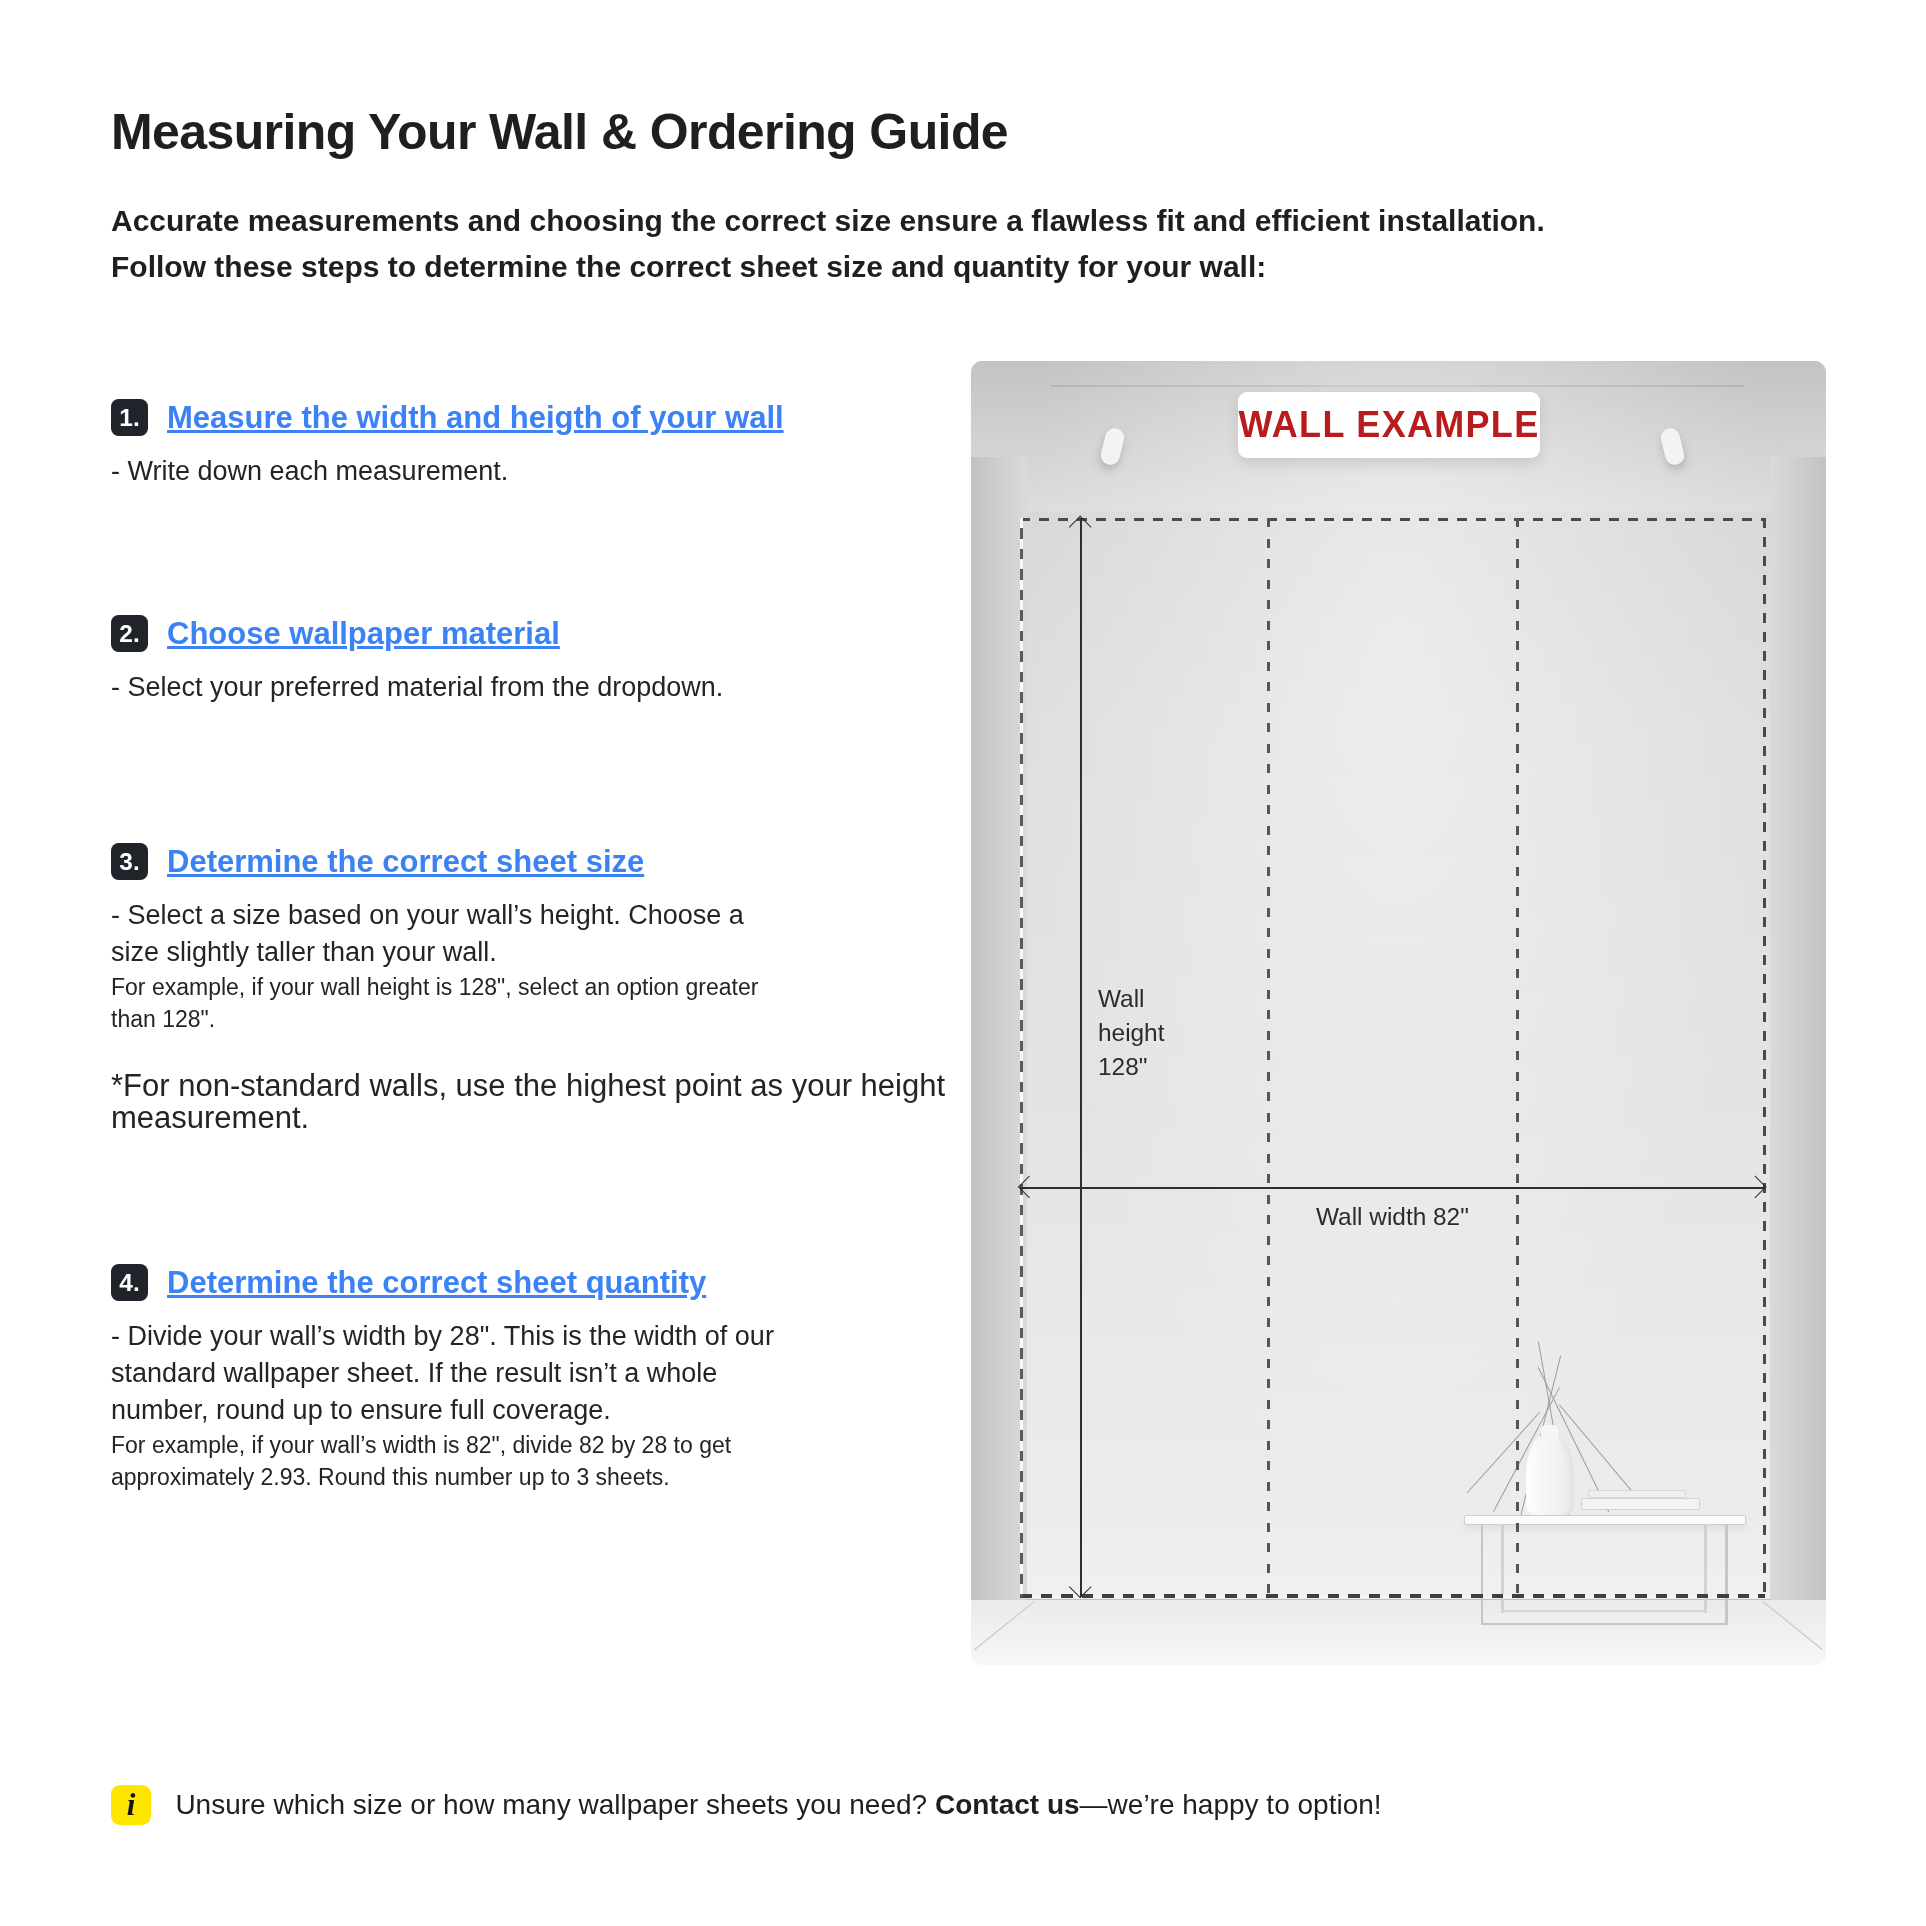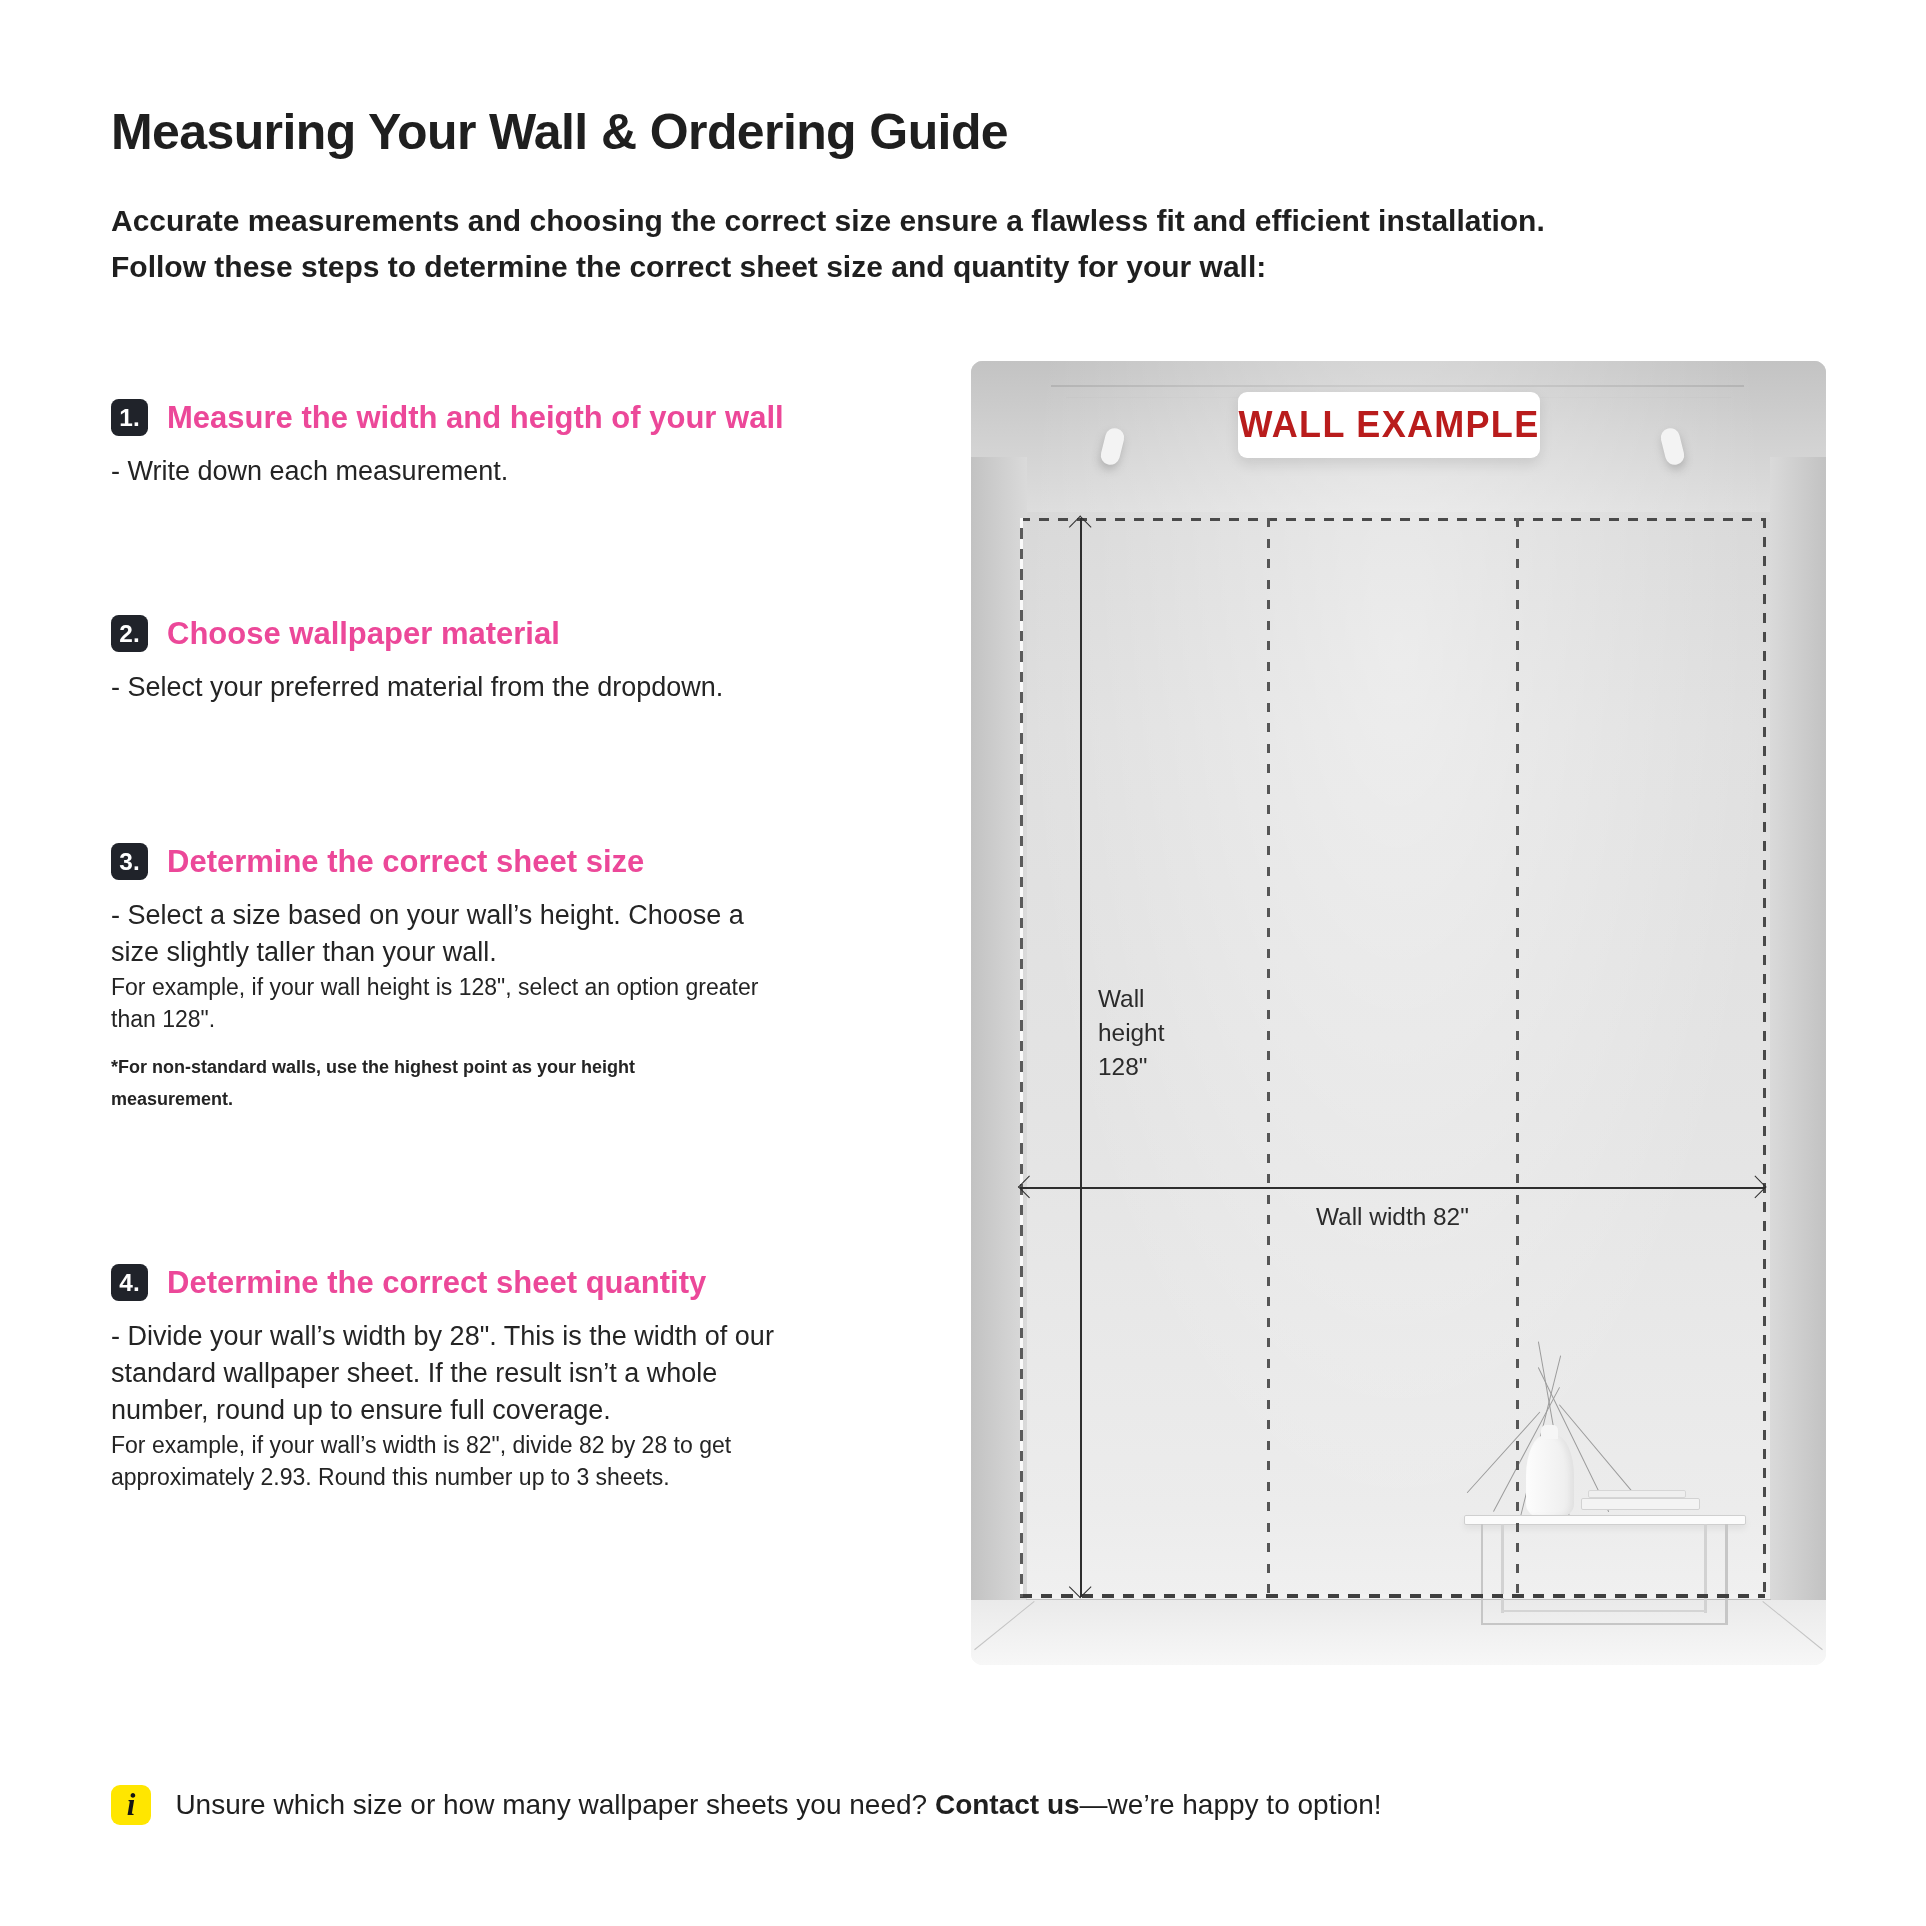--- a/index.html
+++ b/index.html
@@ -7,24 +7,24 @@
   .page{position:relative;width:1926px;height:1398px;background:#ffffff;}
 
   .title{position:absolute;left:111px;top:103px;font-size:50px;font-weight:700;letter-spacing:-0.6px;color:#1f1f1f;white-space:nowrap;}
   .intro{position:absolute;left:111px;top:198px;font-size:30px;font-weight:700;line-height:46px;color:#1f1f1f;white-space:pre-line;}
 
   .step{position:absolute;left:111px;}
   .step1{top:399px;} .step2{top:615px;} .step3{top:843px;} .step4{top:1264px;}
   .step-head{display:flex;align-items:center;gap:19px;}
   .badge{width:37px;height:37px;background:#20232a;border-radius:7.7px;color:#ffffff;
          display:flex;align-items:center;justify-content:center;font-size:24.4px;font-weight:700;flex:0 0 auto;}
-  .step-title{font-size:31px;font-weight:700;color:#ec4899;white-space:nowrap;}
+  .step-title{font-size:31px;font-weight:700;color:#3b82f6;white-space:nowrap;text-decoration:underline;}
   .step-desc{margin-top:17px;font-size:27px;line-height:37px;color:#242424;white-space:pre-line;}
   .step-example{font-size:23px;line-height:32px;color:#242424;white-space:pre-line;}
-  .step-note{margin-top:16px;font-size:18px;line-height:32px;color:#242424;white-space:pre-line;font-weight:bold;}
+  .step-note{margin-top:35px;font-size:31px;line-height:32px;color:#242424;white-space:pre-line;}
 
   
   .photo{position:absolute;left:971px;top:361px;width:855px;height:1304px;border-radius:11.6px;overflow:hidden;
          background:linear-gradient(180deg,#cbcbcb 0%,#d7d7d7 9%,#dfdfdf 28%,#e4e4e4 58%,#ececec 88%,#f3f3f3 100%);}
   .photo-sheen{position:absolute;inset:0;background:radial-gradient(ellipse at 50% 22%,rgba(255,255,255,0.45),rgba(255,255,255,0) 62%);}
   .ceiling{position:absolute;left:0;top:0;width:100%;height:151px;
            background:linear-gradient(180deg,#c3c3c3 0%,#d2d2d2 55%,#dddddd 100%);}
   .ceiling-trim{position:absolute;left:80px;top:24.4px;width:693px;height:1.9px;background:#b3b3b3;}
   .ceiling-trim2{position:absolute;left:95px;top:36px;width:665px;height:1.3px;background:#c6c6c6;}
   .spotlight{position:absolute;width:19px;height:37px;background:#f2f2f2;border-radius:10.3px;

